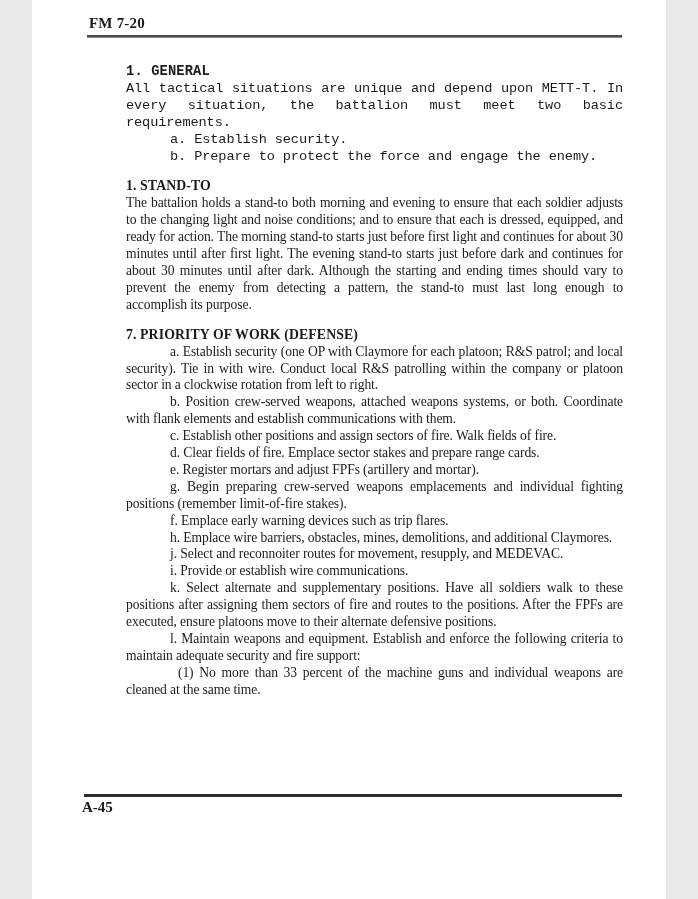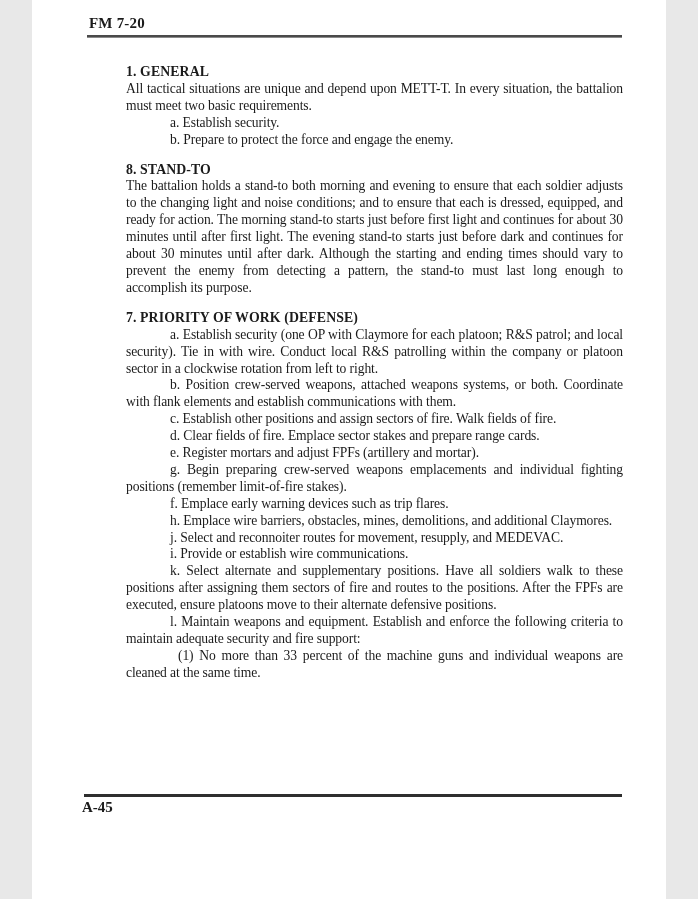--- a/index.html
+++ b/index.html
@@ -65,21 +65,21 @@
   }
   .appendix-title {
     margin: 0 0 26px 0;
     font-size: 15.5px;
     line-height: 19.5px;
     font-weight: bold;
     text-align: left;
     letter-spacing: 0.1px;
   }
   .section { margin-top: 13px; }
-  .section.first { margin-top: 0; }
+  .section.first { margin-top: 0; font-family: Liberation Mono, monospace; }
   .section-heading {
     margin: 0;
     font-size: 13.8px;
     font-weight: bold;
     text-align: left;
     letter-spacing: 0.1px;
   }
   p { margin: 0; }
   .item { text-indent: 44px; }
   .item.deep { text-indent: 52px; }
@@ -96,21 +96,21 @@
 
 
     <div class="section first">
       <h2 class="section-heading">1. GENERAL</h2>
       <p class="intro">All tactical situations are unique and depend upon METT-T.  In every situation, the battalion must meet two basic requirements.</p>
       <p class="item">a. Establish security.</p>
       <p class="item">b. Prepare to protect the force and engage the enemy.</p>
     </div>
 
     <div class="section">
-      <h2 class="section-heading">8. STAND-TO</h2>
+      <h2 class="section-heading">1. STAND-TO</h2>
       <p class="intro">The battalion holds a stand-to both morning and evening to ensure that each soldier adjusts to the changing light and noise conditions; and to ensure that each is dressed, equipped, and ready for action. The morning stand-to starts just before first light and continues for about 30 minutes until after first light. The evening stand-to starts just before dark and continues for about 30 minutes until after dark. Although the starting and ending times should vary to prevent the enemy from detecting a pattern, the stand-to must last long enough to accomplish its purpose.</p>
     </div>
 
     <div class="section">
       <h2 class="section-heading">7. PRIORITY OF WORK (DEFENSE)</h2>
       <p class="item">a. Establish security (one OP with Claymore for each platoon; R&amp;S patrol; and local security). Tie in with wire. Conduct local R&amp;S patrolling within the company or platoon sector in a clockwise rotation from left to right.</p>
       <p class="item">b. Position crew-served weapons, attached weapons systems, or both. Coordinate with flank elements and establish communications with them.</p>
       <p class="item">c. Establish other positions and assign sectors of fire. Walk fields of fire.</p>
       <p class="item">d. Clear fields of fire. Emplace sector stakes and prepare range cards.</p>
       <p class="item">e. Register mortars and adjust FPFs (artillery and mortar).</p>

